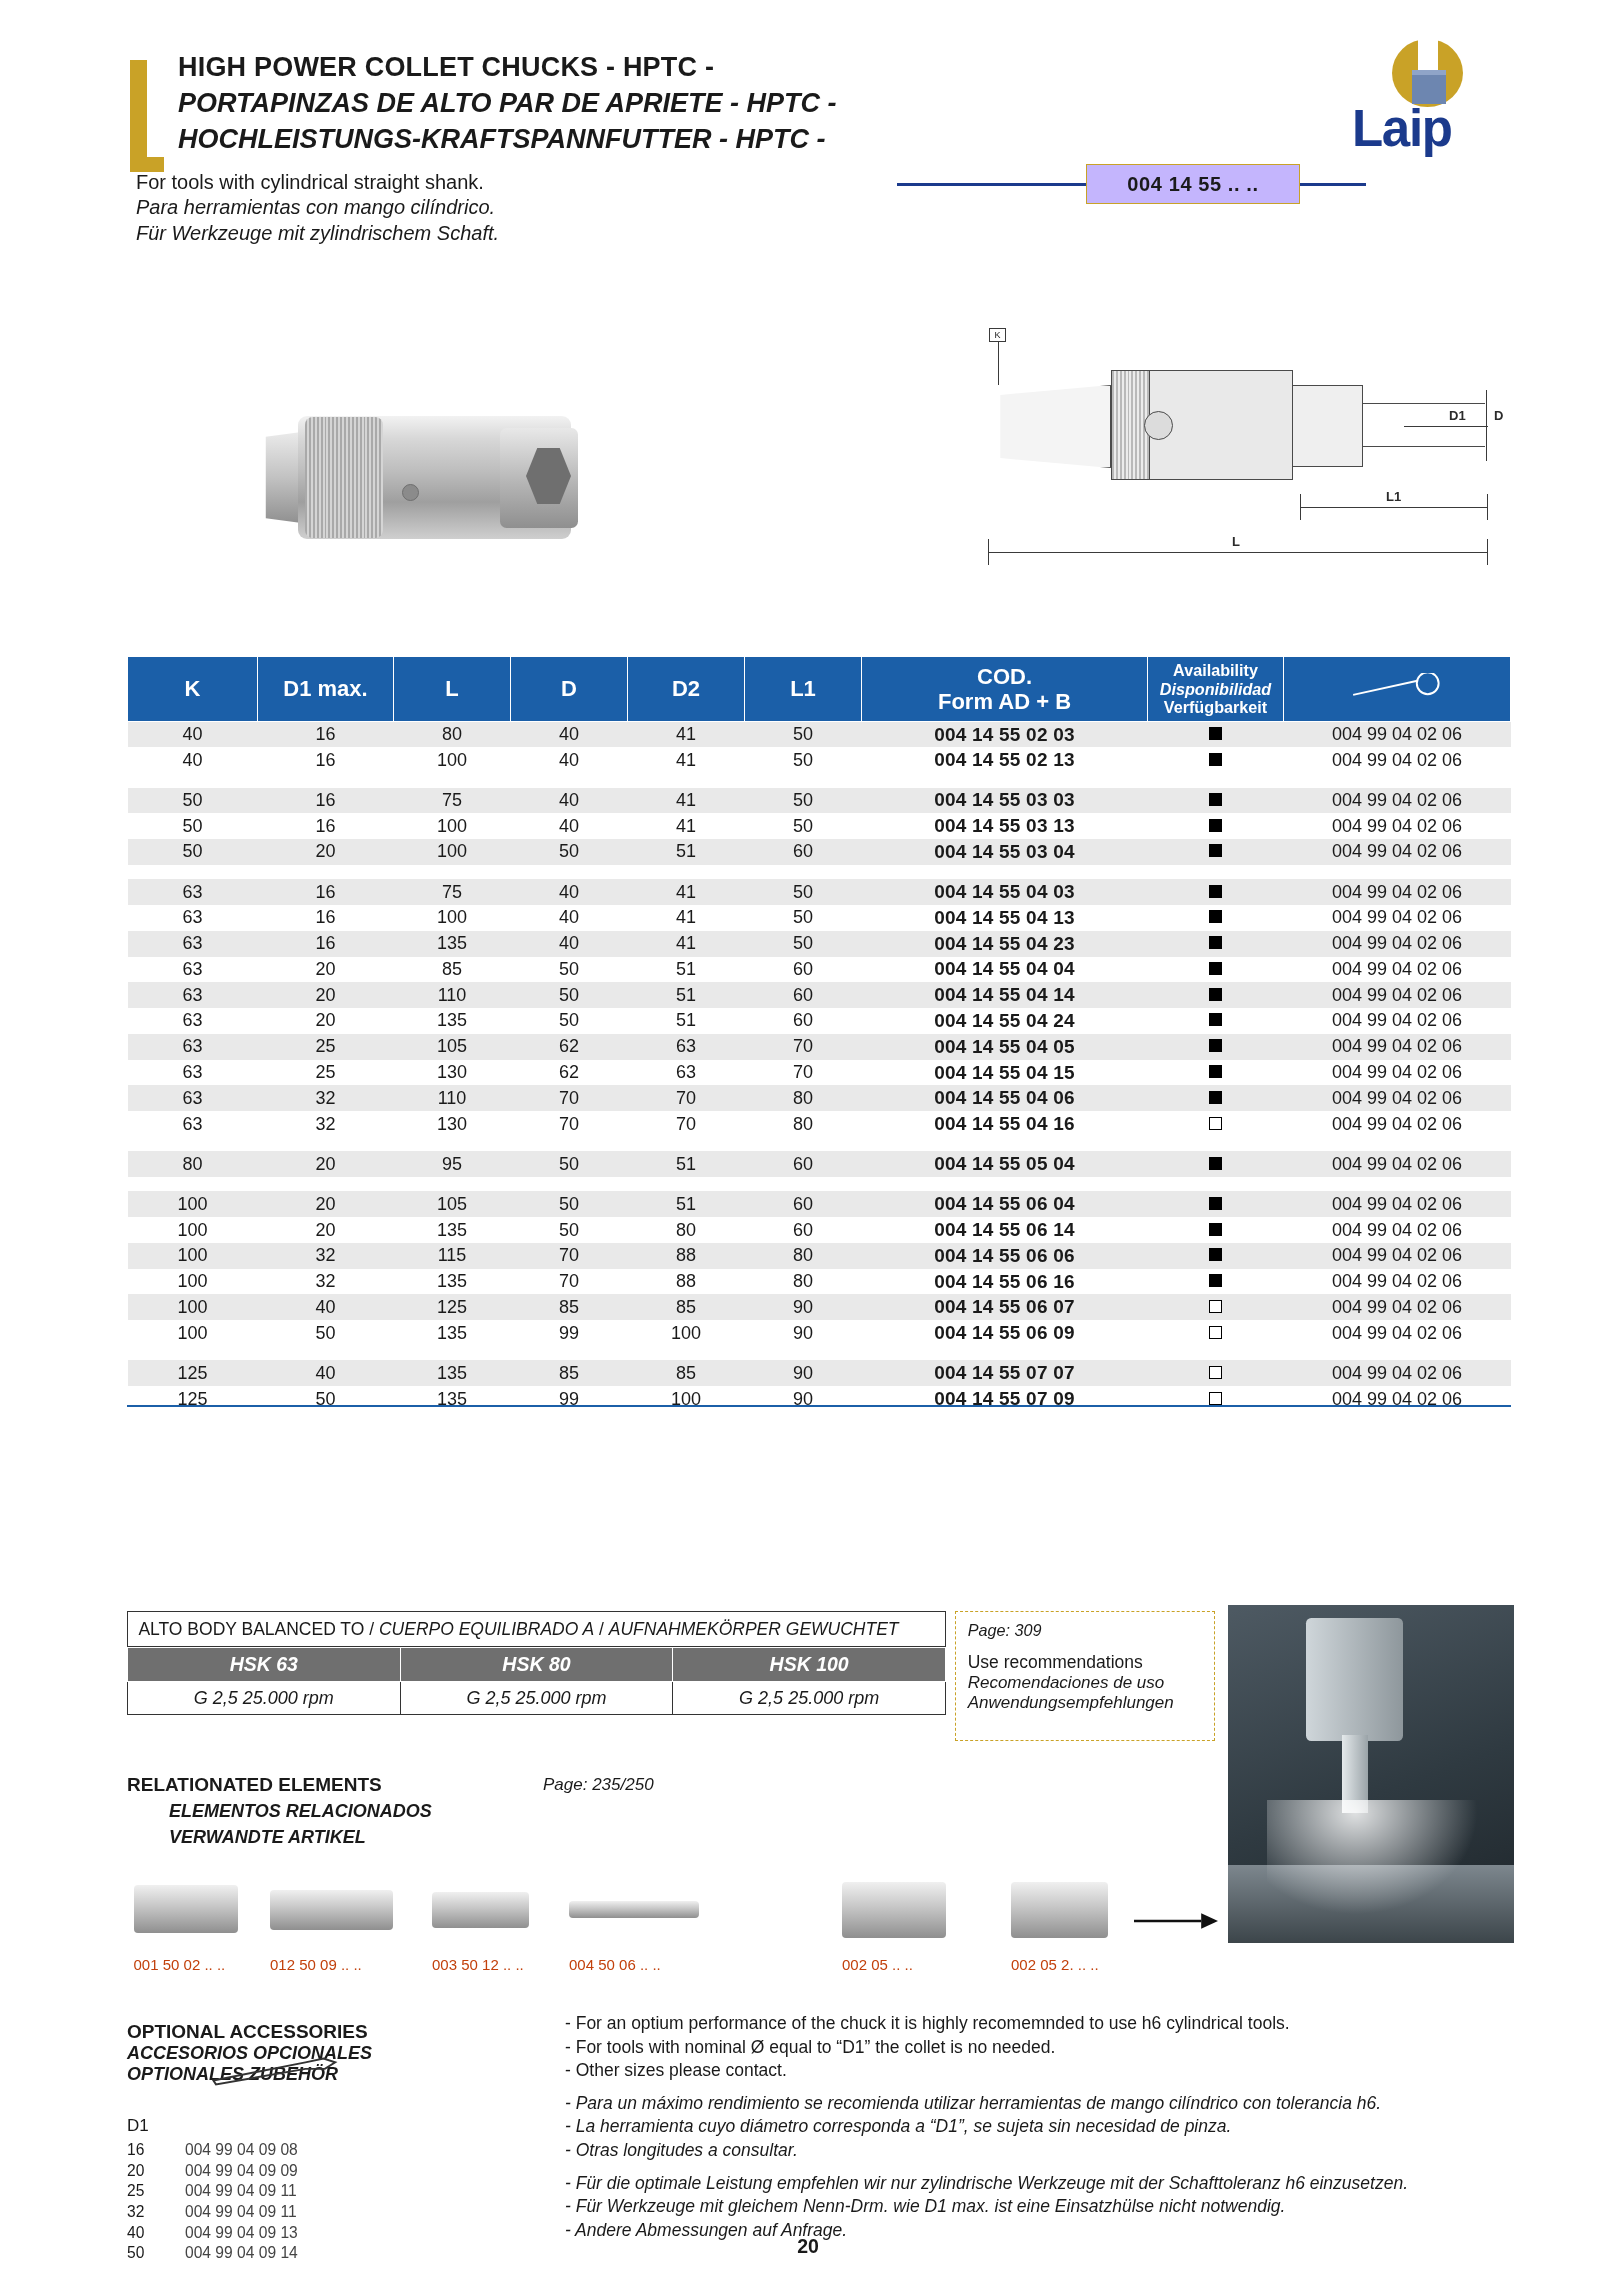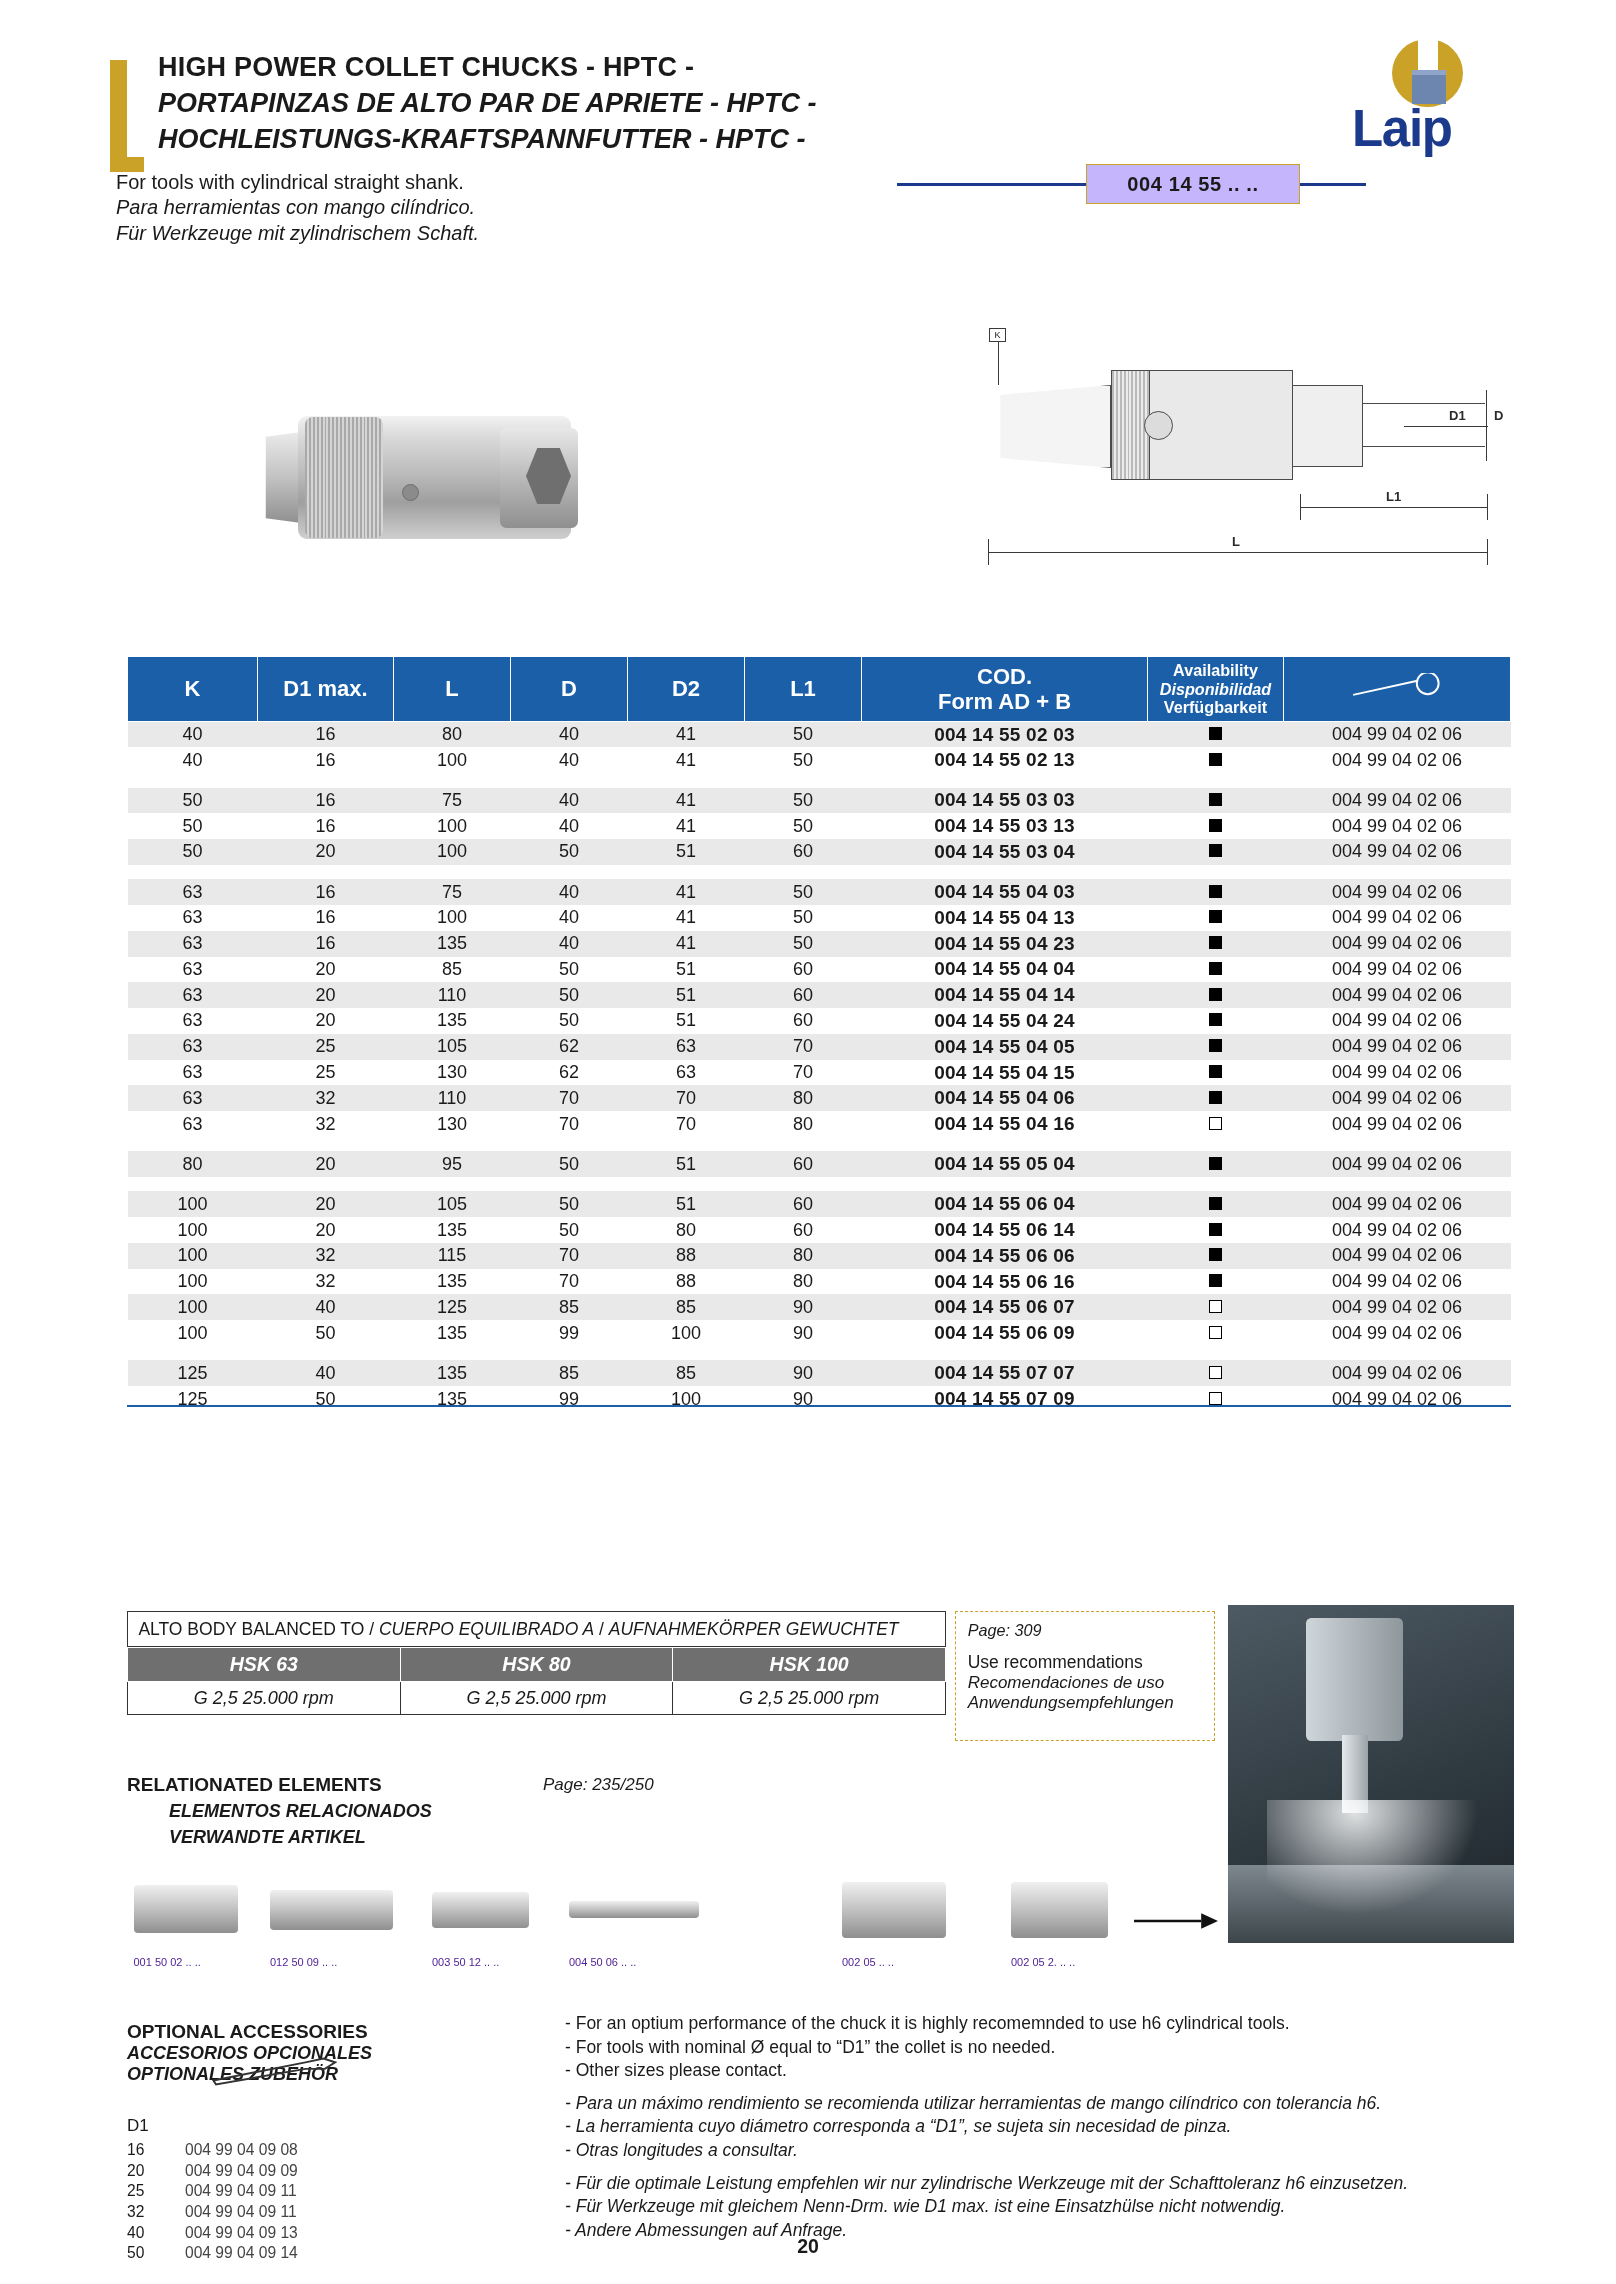--- a/index.html
+++ b/index.html
@@ -14,21 +14,21 @@
     position: relative;
     width: 1616px;
     height: 2284px;
     background: #fff;
     overflow: hidden;
   }
 
   
   .header {
     position: absolute;
-    left: 116px; top: 52px; width: 1384px;
+    left: 136px; top: 52px; width: 1384px;
   }
   .hdr-bar {
     position: absolute;
     left: -6.5px; top: 7.8px;
     width: 17px; height: 97px;
     background: #c9a227;
   }
   .hdr-bar::after{
     content:"";
     position:absolute;
@@ -236,21 +236,21 @@
   }
 
   
   .rel { position:absolute; left:127px; top:1774px; width:845px; }
   .rel .t { font-size:19px; font-weight:bold; }
   .rel .t2 { font-size:18px; font-style:italic; font-weight:bold; }
   .rel .pg { position:absolute; left:416px; top:1.3px; font-size:17px; font-style:italic; }
 
   .relrow { position:absolute; left:127px; top:1865px; width:1105px; height:123px; }
   .part { position:absolute; }
-  .part .cap { position:absolute; top:91px; left:0; width:169px; font-size:11px; color:#4c1d95; }
+  .part .cap { position:absolute; top:91px; left:0; width:169px; font-size:15px; color:#c2410c; }
   .sleeve {
     position:absolute; top:19.5px; left:0;
     background: linear-gradient(180deg,#f0f0f0,#c6c6c6 45%,#8f8f8f);
     border-radius:3.9px;
   }
 
   
   .opt { position:absolute; left:127px; top:2021px; width:468px; }
   .opt .h1 { font-size:19px; font-weight:bold; }
   .opt .h2 { font-size:18px; font-style:italic; font-weight:bold; }

